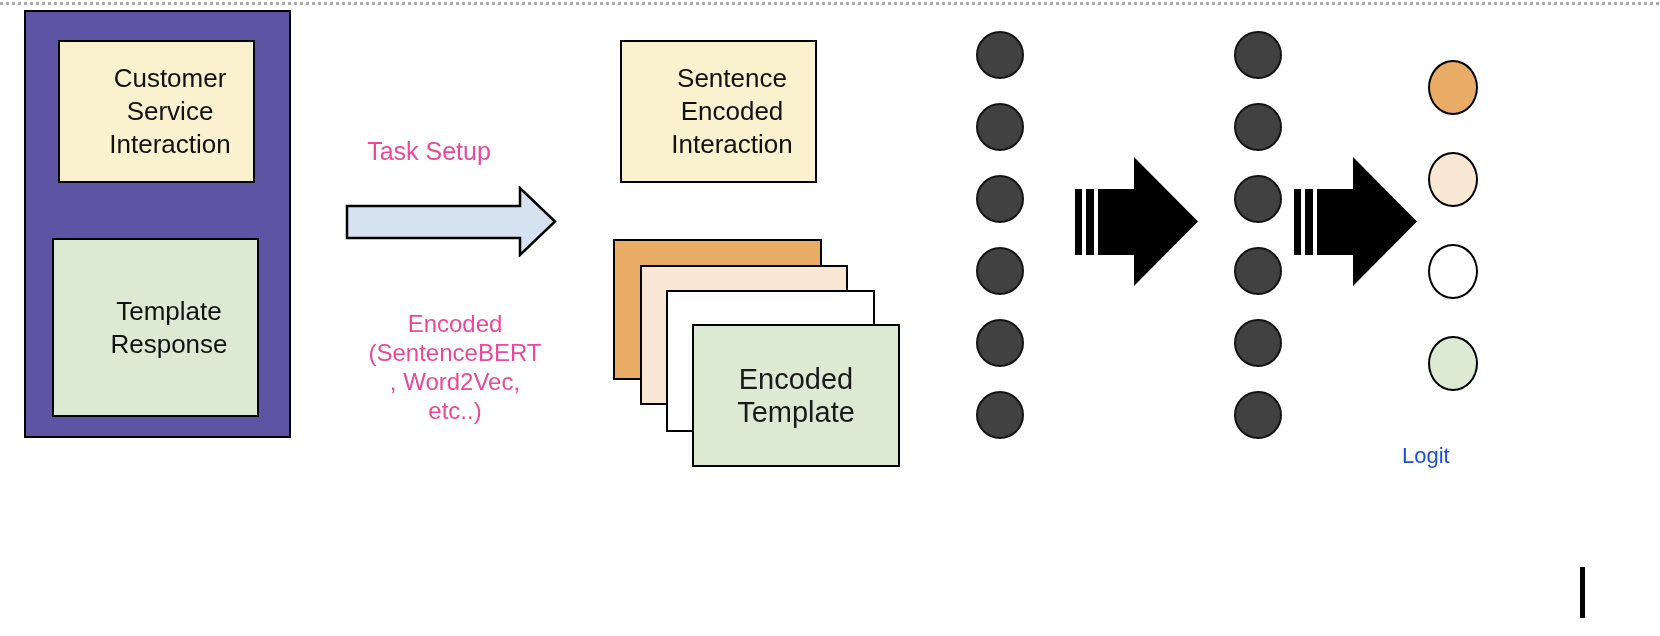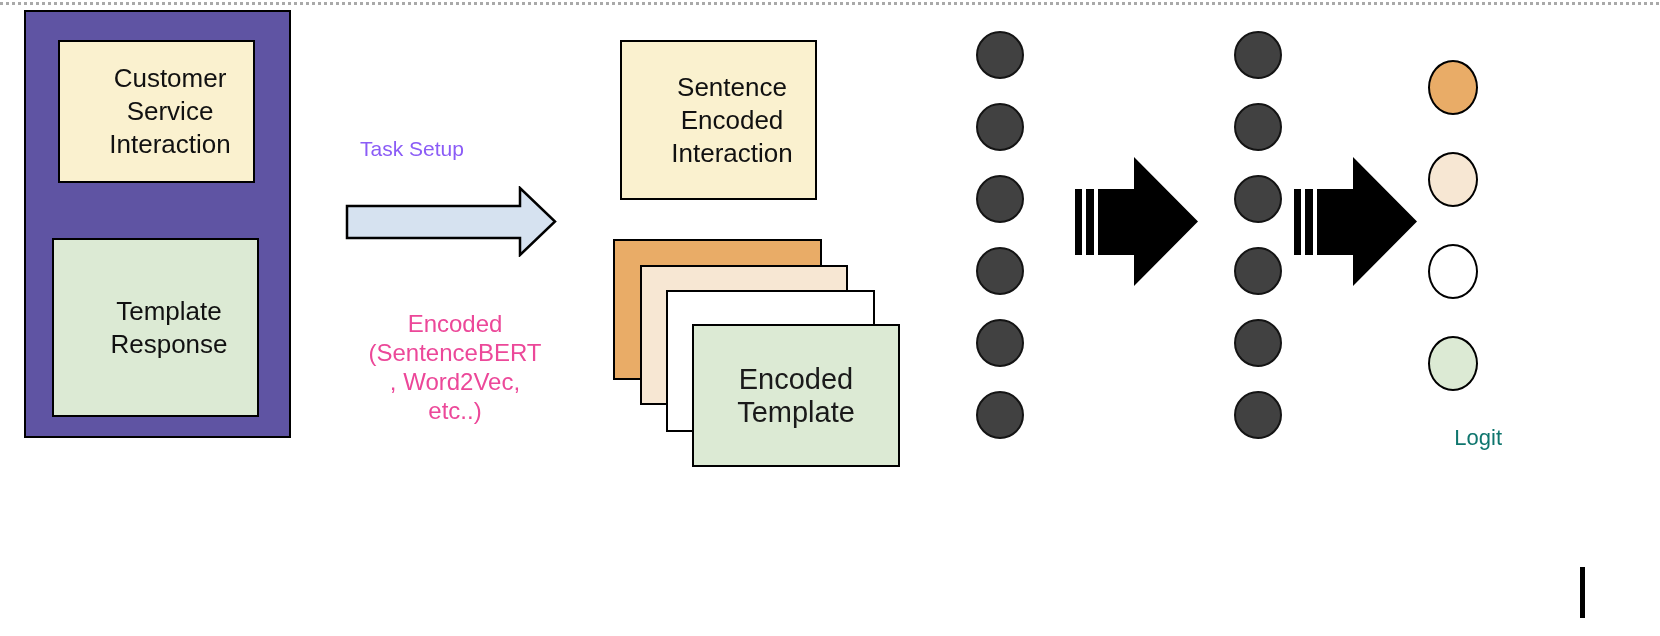--- a/index.html
+++ b/index.html
@@ -14,25 +14,25 @@
   .shape{position:absolute;box-sizing:border-box;border:2px solid #000;}
   .purple-group{left:24px;top:10px;width:267px;height:428px;background:#5F54A3;}
   .labelbox{
     display:flex;align-items:center;justify-content:center;text-align:center;
     font-size:26px;line-height:33px;color:#111;padding-left:27px;
   }
   .cream{background:#FAF1CF;}
   .greenfill{background:#DCEAD4;}
   .cs-box{left:32px;top:28px;width:197px;height:143px;}
   .tr-box{left:26px;top:226px;width:207px;height:179px;}
-  .sent-box{left:620px;top:40px;width:197px;height:160px;}
+  .sent-box{left:620px;top:40px;width:197px;height:143px;}
 
   .task-title{
-    position:absolute;left:327px;top:137px;width:170px;text-align:center;
-    font-size:21px;color:#8b5cf6;white-space:nowrap;
+    position:absolute;left:344px;top:137px;width:170px;text-align:center;
+    font-size:25px;color:#ec4899;white-space:nowrap;
   }
   .note{
     position:absolute;text-align:center;font-size:24px;line-height:29px;color:#ec4899;
   }
   .enc-note{left:345px;top:309px;width:220px;}
   .emb-note{left:1023px;top:478px;width:200px;line-height:28px;}
   .note span{display:block;}
 
   .card{position:absolute;box-sizing:border-box;border:2px solid #000;}
   .card-orange{left:613px;top:239px;width:209px;height:141px;background:#E9AC67;}
@@ -48,22 +48,22 @@
   .col2{left:1234px;}
   .node-col .node{
     width:48px;height:48px;border-radius:50%;background:#414141;
     border:2px solid #141414;box-sizing:border-box;
   }
   .logit-col{position:absolute;left:1428px;top:60px;display:flex;flex-direction:column;gap:37px;}
   .logit-col .logit-dot{
     width:50px;height:55px;border-radius:50%;border:2px solid #000;box-sizing:border-box;
   }
   .logit-label{
-    position:absolute;left:1402px;top:425px;width:100px;text-align:right;
-    font-size:22px;color:#0f766e;
+    position:absolute;left:1402px;top:443px;width:100px;text-align:left;
+    font-size:22px;color:#1d4ed8;
   }
   .arrow-svg{position:absolute;}
   .cursor-bar{position:absolute;left:1580px;top:567px;width:5px;height:51px;background:#000;}
 </style>
 </head>
 <body>
 
 <div class="canvas">
 
   <div class="dotted-top"></div>

